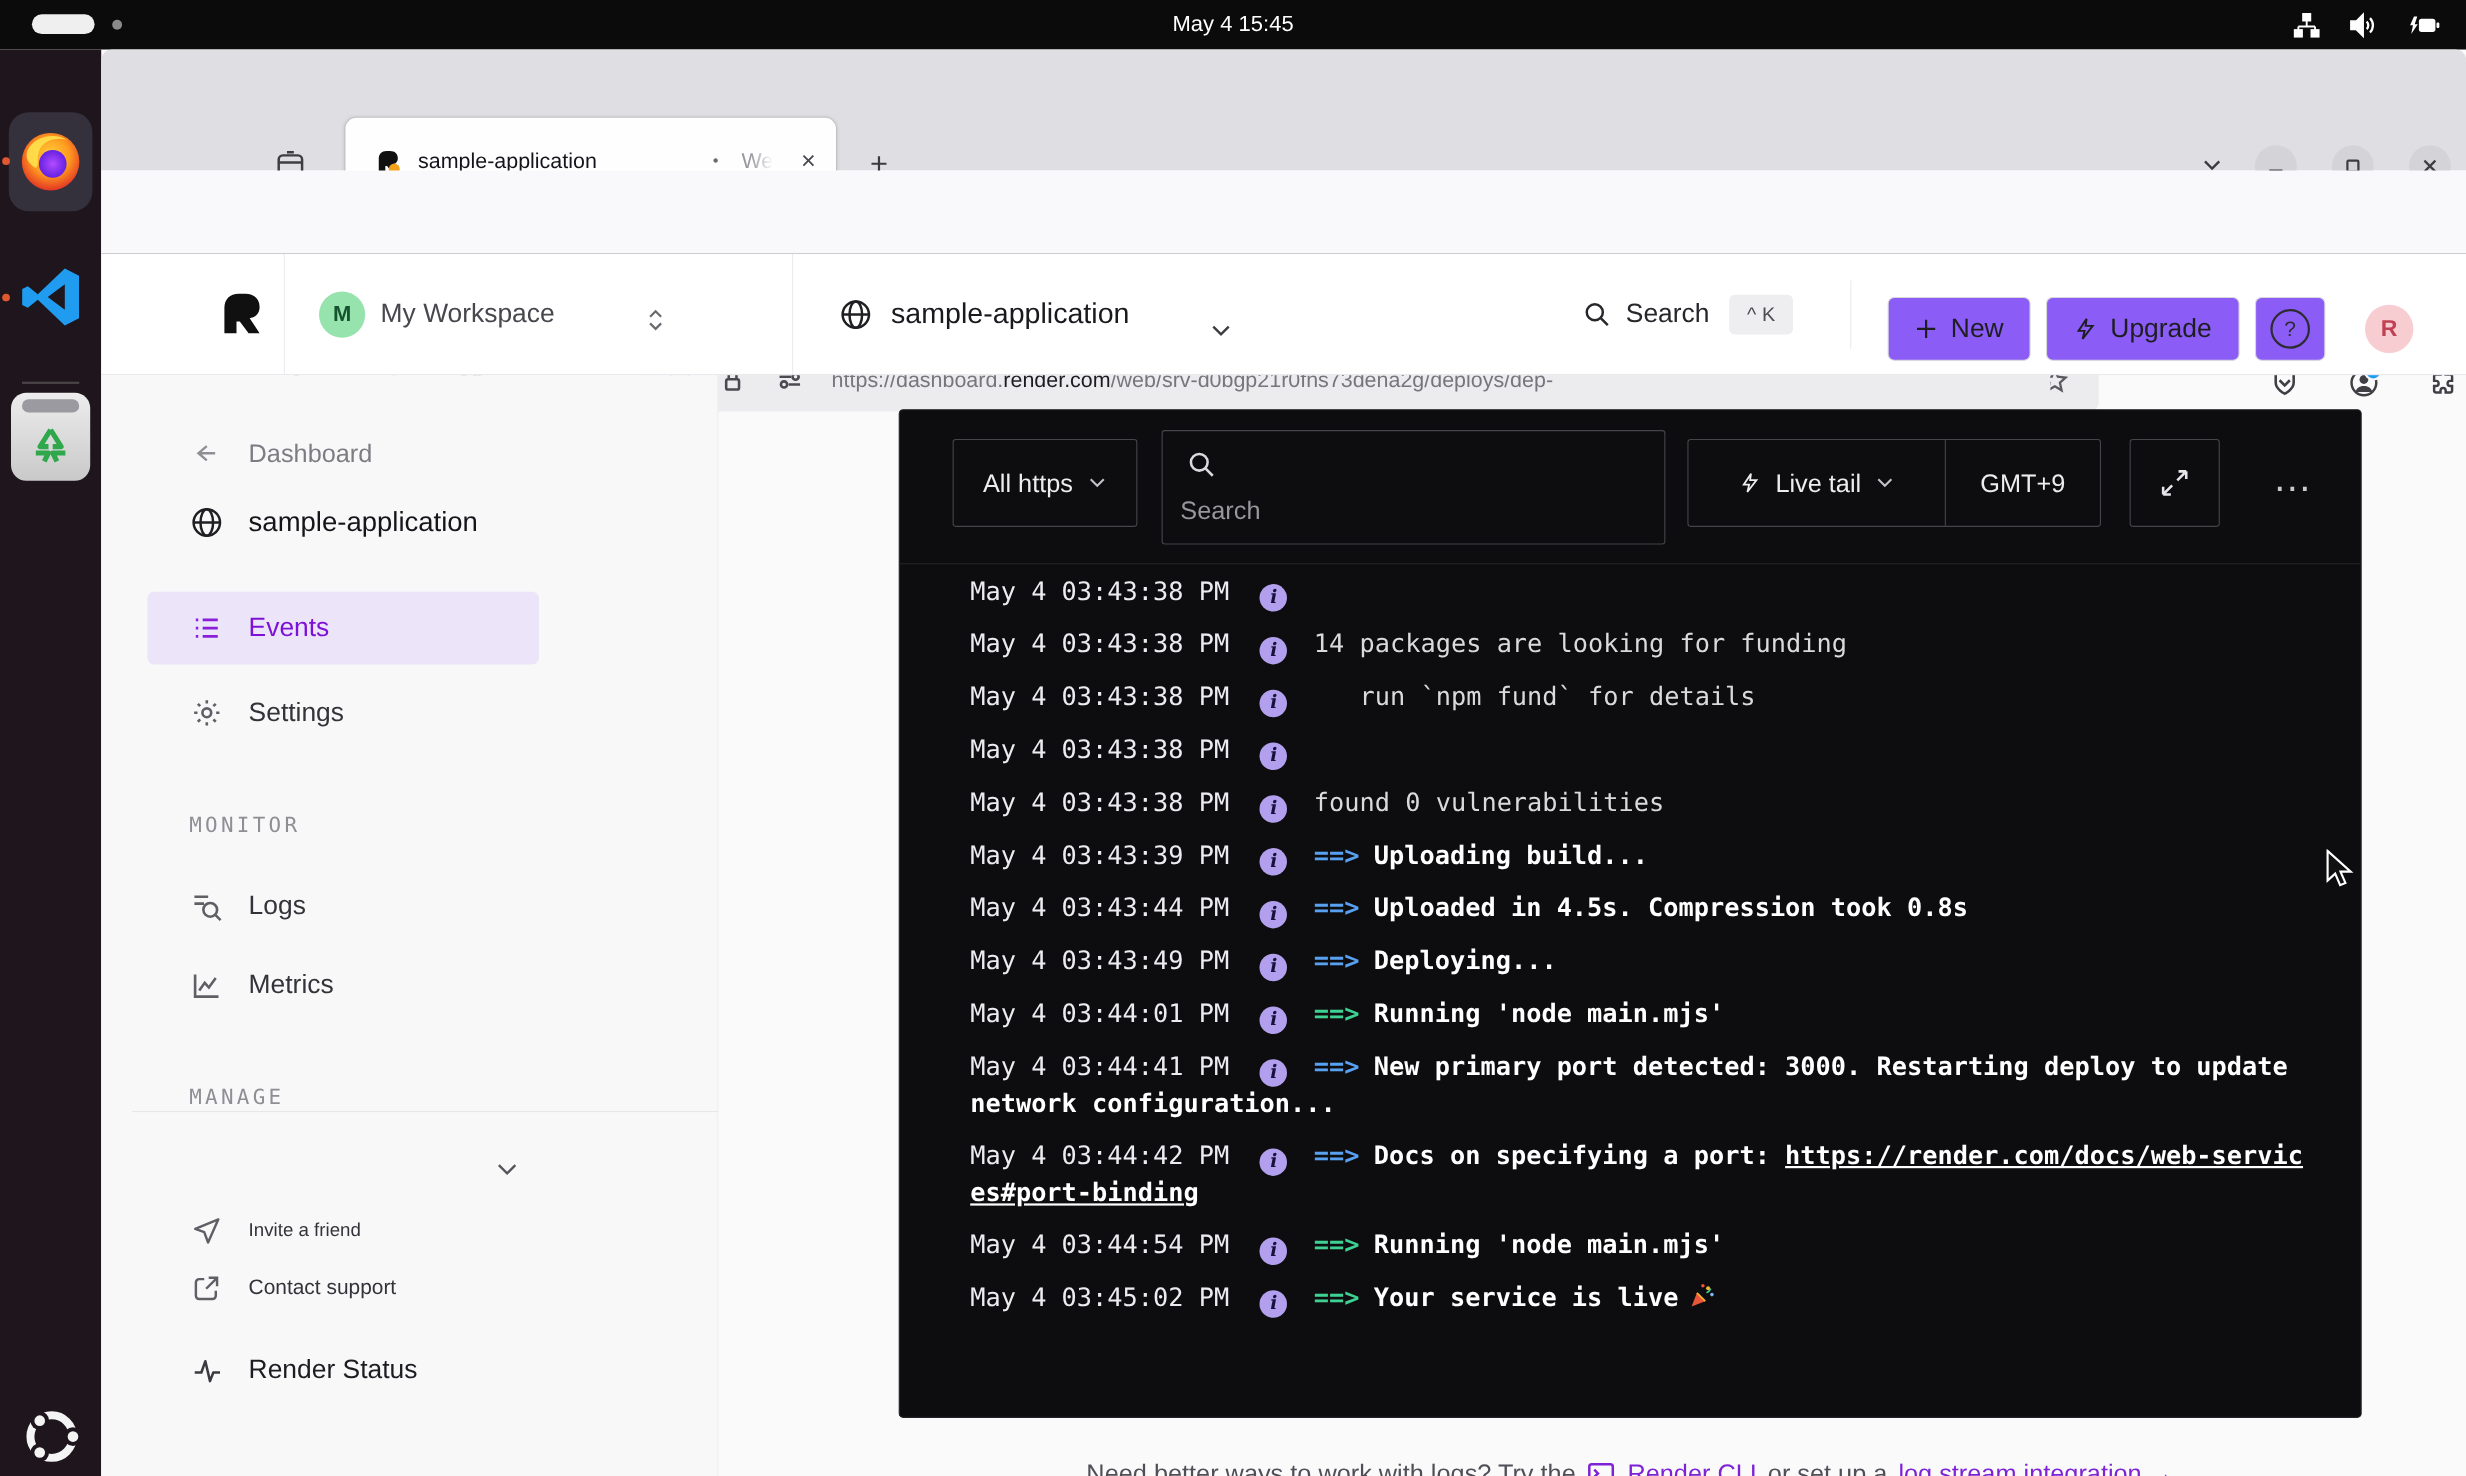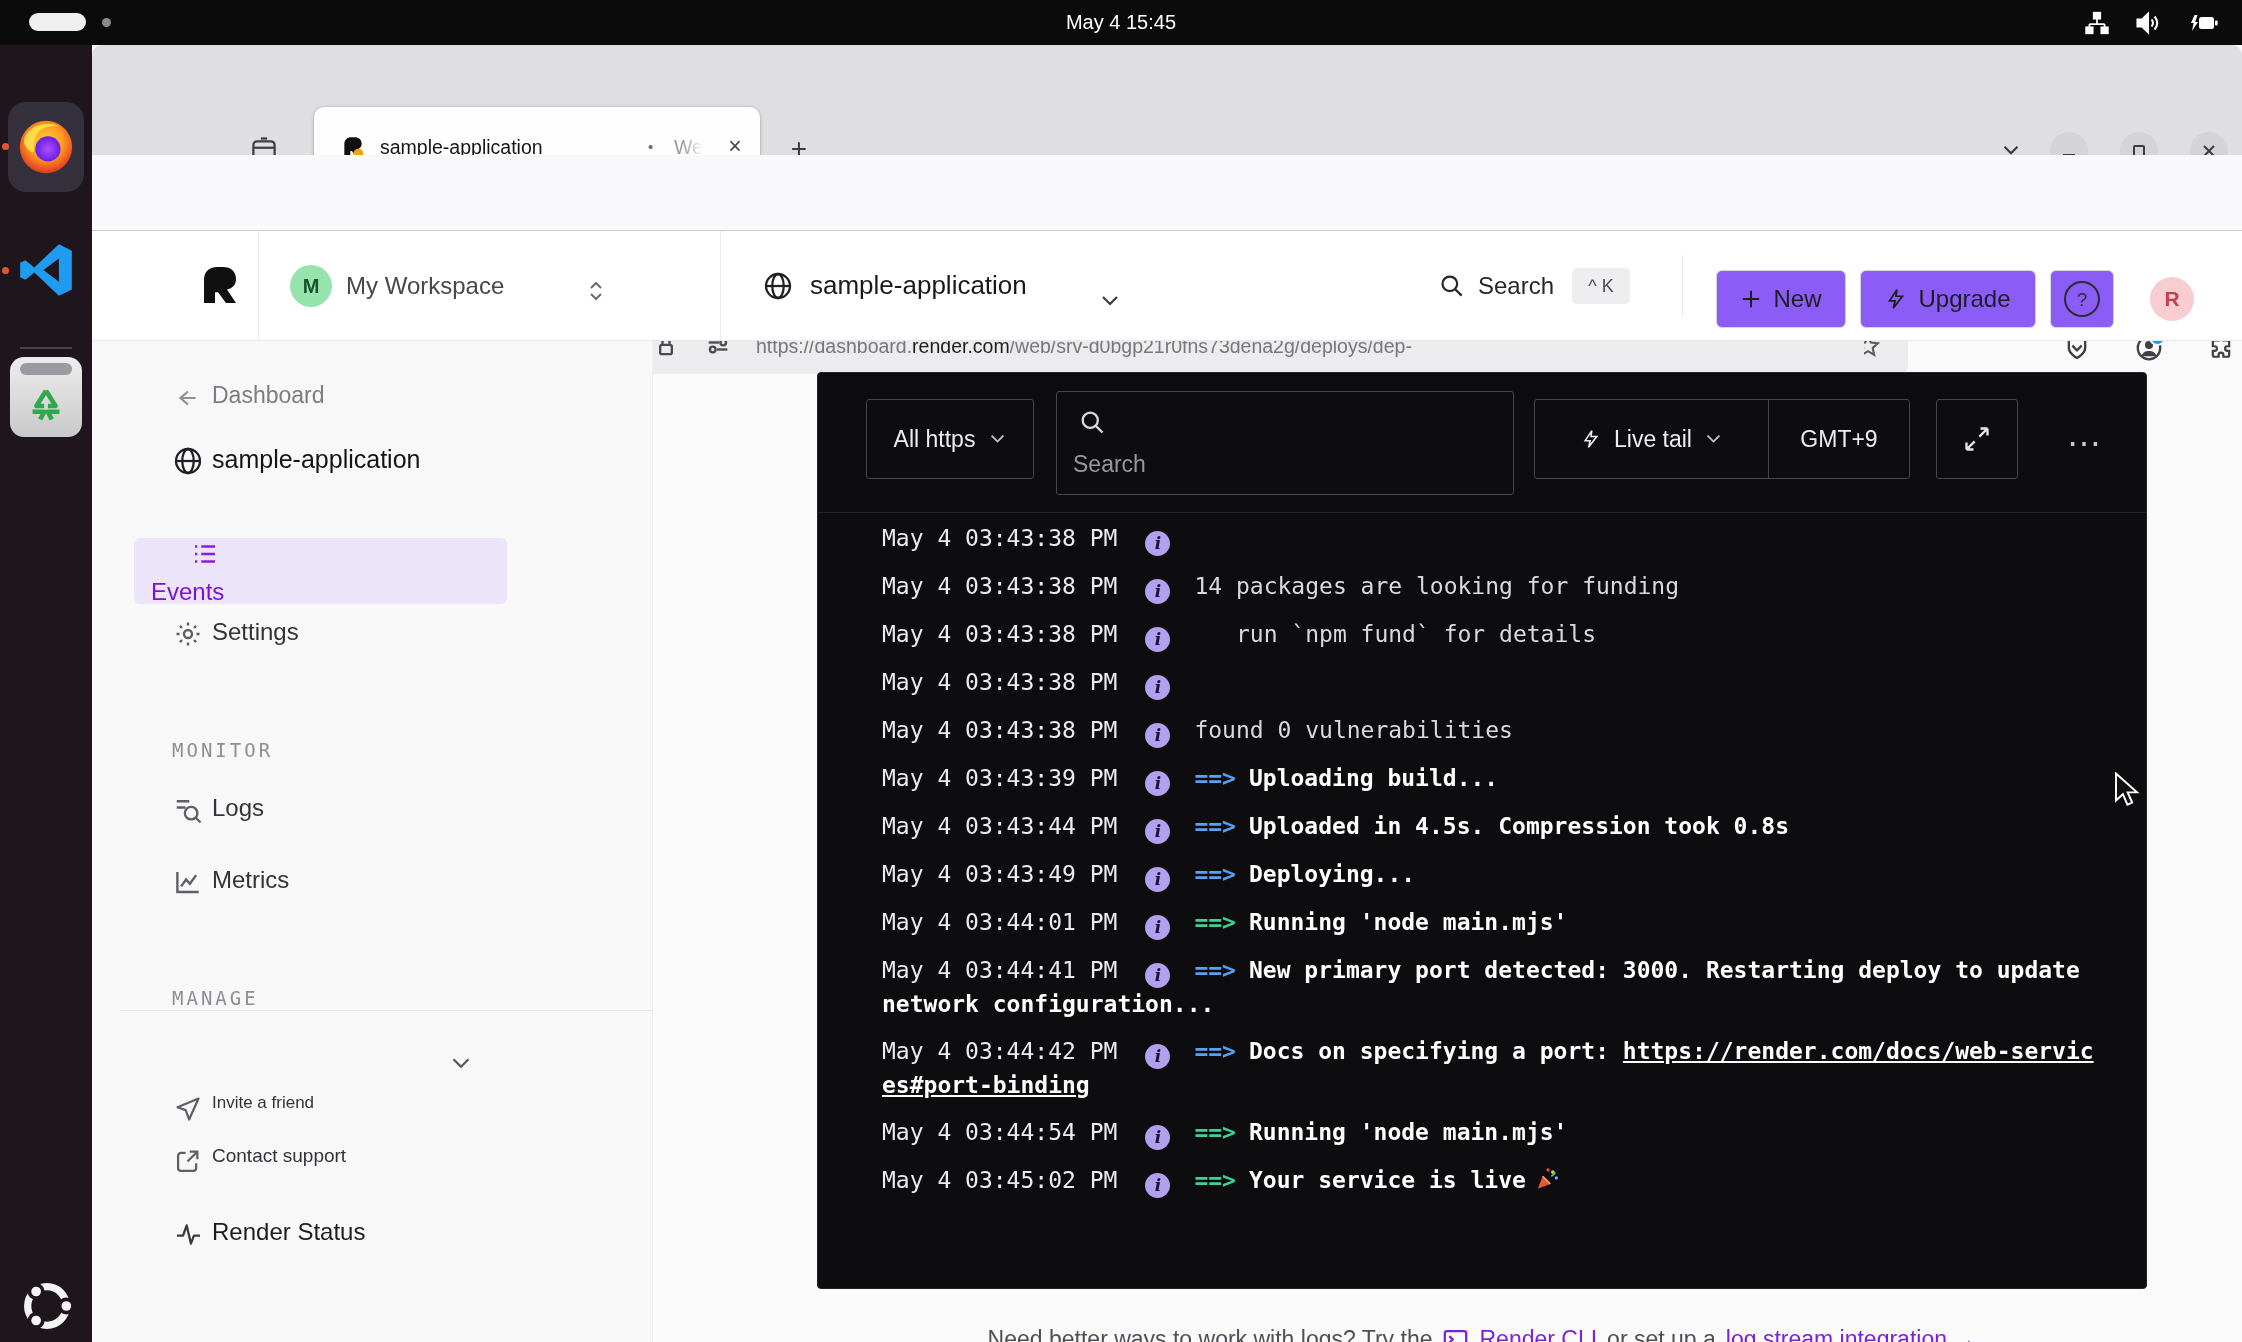--- a/index.html
+++ b/index.html
@@ -46,24 +46,24 @@
   .mavatar{position:absolute;left:290px;top:265px;width:42px;height:42px;border-radius:50%;background:#97e3ae;color:#14532d;font-size:20px;font-weight:600;text-align:center;line-height:42px;}
   .wsname{position:absolute;left:346px;top:231px;line-height:109px;font-size:24px;color:#47474d;}
   .service-title{position:absolute;left:810px;top:231px;line-height:109px;font-size:26px;font-weight:500;color:#19191e;}
   .hsearch-label{position:absolute;left:1478px;top:231px;line-height:109px;font-size:24px;color:#26262b;}
   .kbd{position:absolute;left:1572px;top:268px;width:58px;height:36px;background:#eeeef1;border-radius:5px;text-align:center;line-height:36px;font-size:18px;color:#4b4b52;}
   .hbtn{position:absolute;top:270px;height:58px;border:1px solid #d8d8dc;border-radius:6px;background:#8b5cf6;box-sizing:border-box;display:flex;align-items:center;justify-content:center;gap:11px;font-size:24px;color:#1d1d22;}
   .qmark{width:36px;height:36px;border:2.2px solid #2c2c31;border-radius:50%;text-align:center;line-height:33px;font-size:19px;color:#2c2c31;box-sizing:border-box;}
   .avatarR{position:absolute;left:2150px;top:277px;width:44px;height:44px;border-radius:50%;background:#f7cdd2;color:#bf4254;font-size:21px;font-weight:600;text-align:center;line-height:44px;}
   
   .sidebar{position:absolute;left:92px;top:341px;width:561px;height:1001px;background:#f8f8f9;border-right:1px solid #eeeef0;box-sizing:border-box;}
-  .srow{position:absolute;left:42px;width:400px;height:60px;display:flex;align-items:flex-start;gap:8px;}
+  .srow{position:absolute;left:42px;width:400px;height:60px;display:flex;align-items:center;gap:22px;}
   .srow .lbl{font-size:24px;color:#33333a;}
   .srow .sic{width:32px;height:32px;flex:none;color:#5f5f66;display:flex;align-items:center;justify-content:center;}
-  .events-row{left:42px;width:356px;height:66px;background:#ece4f9;border-radius:6px;padding-left:17px;flex-direction:column;}
+  .events-row{left:42px;width:356px;height:66px;background:#ece4f9;border-radius:6px;padding-left:0;}
   .events-row .lbl{color:#7d12d6;font-weight:500;}
   .events-row .sic{color:#8a1fd9;margin-left:0;}
   .srow .sic, .events-row .sic{margin-left:38px;}
   .seclabel{position:absolute;left:80px;font-family:"DejaVu Sans Mono",monospace;font-size:19px;letter-spacing:3px;color:#8e8e95;}
   .sdivider{position:absolute;left:28px;top:669px;width:533px;height:1px;background:#e7e7ea;}
   
   .logpanel{position:absolute;left:817px;top:372px;width:1330px;height:917px;background:#0d0d0f;border:1px solid #232327;border-radius:4px;box-sizing:border-box;}
   .lbox{position:absolute;border:1px solid #45454a;border-radius:3px;box-sizing:border-box;display:flex;align-items:center;color:#ededf0;}
   .tooldiv{position:absolute;left:0;top:139px;width:100%;height:1px;background:#232327;}
   .logsearch-input{position:absolute;left:6px;top:48px;width:420px;height:48px;background:transparent;border:none;outline:none;font-size:23px;color:#e8e8ec;font-family:"Liberation Sans",sans-serif;padding:0 10px;}

